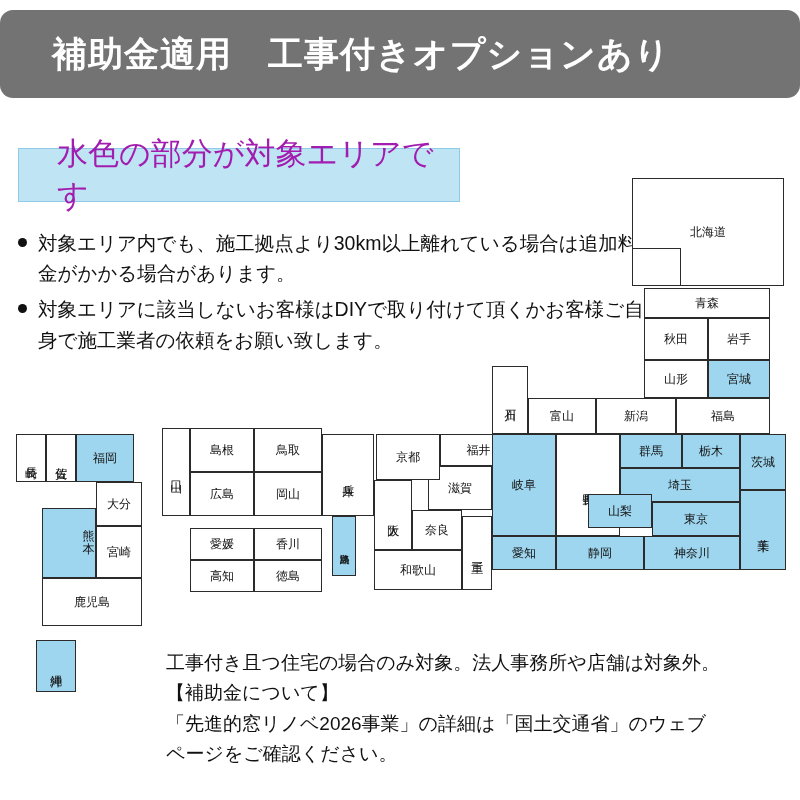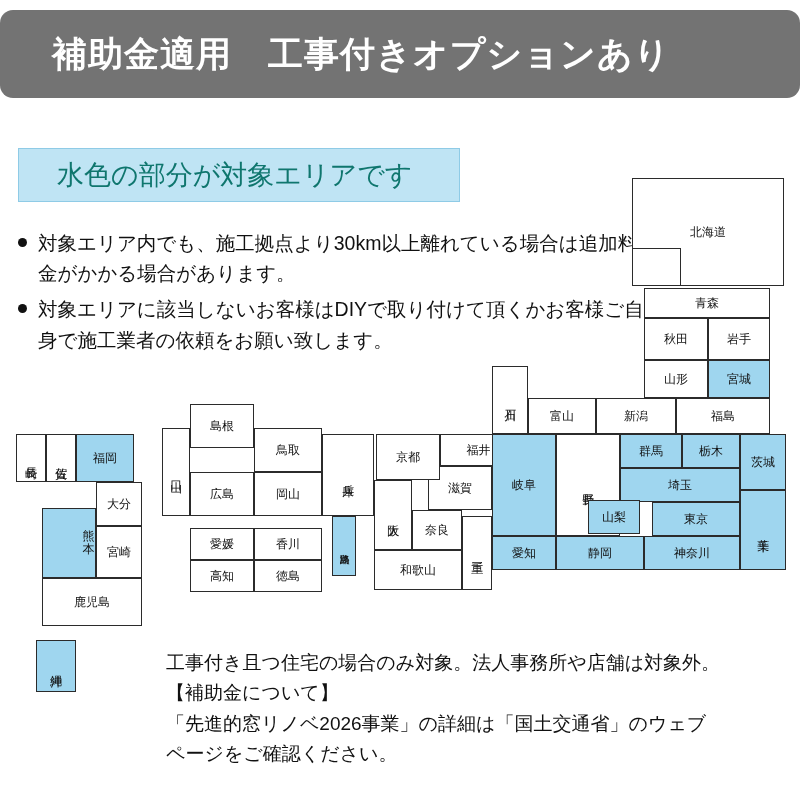--- a/index.html
+++ b/index.html
@@ -23,21 +23,21 @@
     color:#ffffff;font-size:35px;font-weight:bold;letter-spacing:1px;
     padding-left:52px;
   }
 
   
   .callout{
     position:absolute;left:18px;top:148px;width:440px;height:52px;
     background:#bfe4f4;border:1px solid #8fcbe6;
     display:flex;align-items:center;
   }
-  .callout .txt{font-size:27px;color:#0f766e;padding-left:38px;}
+  .callout .txt{font-size:31px;color:#a21caf;padding-left:38px;}
 
   
   .notes{position:absolute;left:14px;top:228px;width:630px;}
   .note{display:flex;align-items:flex-start;margin-bottom:6px;}
   .note .dot{
     flex:0 0 auto;width:9px;height:9px;border-radius:50%;
     background:#111;margin:10px 11px 0 4px;
   }
   .note .body{font-size:19.5px;line-height:1.55;}
 
@@ -132,21 +132,21 @@
     </div>
     <div class="pref on" style="left:620px;top:468px;width:120px;height:34px;">
       <span>埼玉</span>
     </div>
     <div class="pref v" style="left:556px;top:434px;width:64px;height:102px;">
       <span>長野</span>
     </div>
     <div class="pref on" style="left:492px;top:434px;width:64px;height:102px;">
       <span>岐阜</span>
     </div>
-    <div class="pref on" style="left:588px;top:494px;width:52px;height:34px;margin-top:6px;">
+    <div class="pref on" style="left:588px;top:494px;width:64px;height:34px;">
       <span>山梨</span>
     </div>
     <div class="pref on" style="left:652px;top:502px;width:88px;height:34px;">
       <span>東京</span>
     </div>
     <div class="pref on" style="left:740px;top:490px;width:46px;height:80px;">
       <span class="pref-inner" style="writing-mode:vertical-rl;">千葉</span>
     </div>
     <div class="pref on" style="left:492px;top:536px;width:64px;height:34px;">
       <span>愛知</span>
@@ -179,21 +179,21 @@
     <div class="pref v" style="left:322px;top:434px;width:52px;height:82px;">
       <span>兵庫</span>
     </div>
     <div class="pref on" style="left:332px;top:516px;width:24px;height:60px;font-size:10px;">
       <span style="writing-mode:vertical-rl;">淡路島</span>
     </div>
 
     <div class="pref" style="left:254px;top:428px;width:68px;height:44px;">
       <span>鳥取</span>
     </div>
-    <div class="pref" style="left:190px;top:404px;width:64px;height:44px;">
+    <div class="pref" style="left:190px;top:428px;width:64px;height:44px;">
       <span>島根</span>
     </div>
     <div class="pref" style="left:254px;top:472px;width:68px;height:44px;">
       <span>岡山</span>
     </div>
     <div class="pref" style="left:190px;top:472px;width:64px;height:44px;">
       <span>広島</span>
     </div>
     <div class="pref v" style="left:162px;top:428px;width:28px;height:88px;">
       <span>山口</span>

